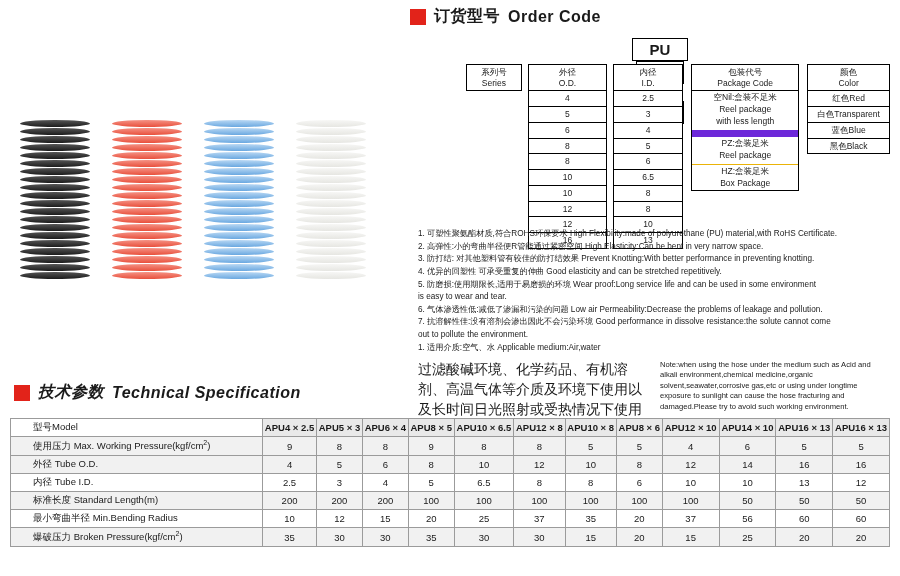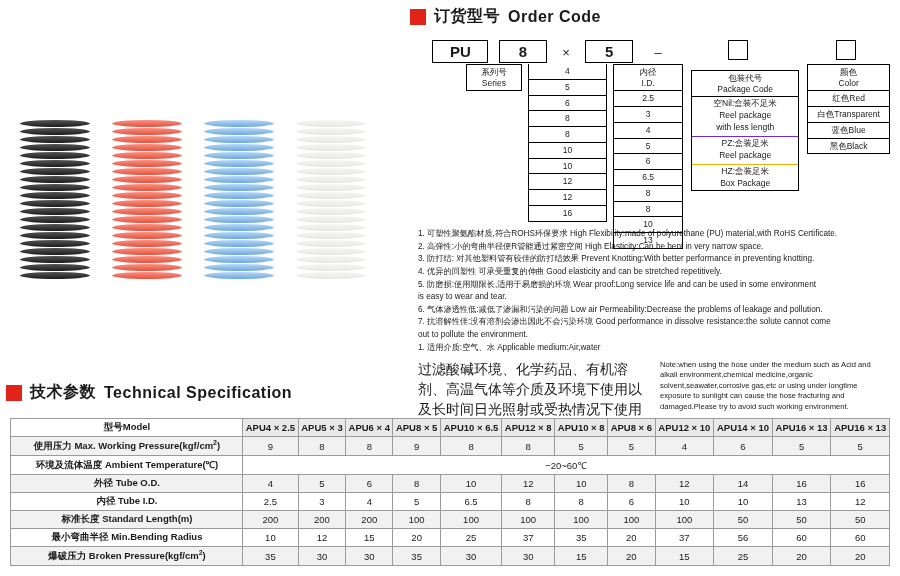--- a/index.html
+++ b/index.html
@@ -8,43 +8,43 @@
     font-family:"Liberation Sans", sans-serif;
     color:#1a1a1a;position:relative;overflow:hidden;
   }
   
   .sec-head{display:flex;align-items:center;gap:8px;}
   .sec-head .sq{width:16px;height:16px;background:#e2231a;display:inline-block;}
   .sec-head .txt{font-size:16px;font-weight:bold;letter-spacing:.5px;}
   #order-head{position:absolute;left:410px;top:6px;}
   
   #ordercode{position:absolute;left:430px;top:38px;width:460px;}
-  .code-row{display:flex;align-items:center;font-size:15px;font-weight:bold;}
+  .code-row{display:flex;align-items:center;font-size:15px;font-weight:bold;flex-direction:column;}
   .cell{text-align:center;}
   .bigbox{border:1px solid #000;padding:2px 0;font-size:15px;font-weight:bold;background:#fff;}
   .emptybox{width:18px;height:18px;border:1px solid #000;display:inline-block;}
   .op{font-size:13px;font-weight:normal;}
   .hdrbox{border:1px solid #000;font-size:8.5px;line-height:1.25;text-align:center;padding:2px 1px;background:#fff;}
   .plainlist{font-size:8.5px;line-height:1.5;text-align:center;}
   .plainlist div{border-top:1px solid #000;padding:1px 0;}
   .plainlist div:first-child{border-top:none;}
   .colbox{border:1px solid #000;border-top:none;background:#fff;}
   
   #features{position:absolute;left:418px;top:228px;width:470px;font-size:8.2px;line-height:1.42;}
   #features p{margin:0 0 1px 0;}
   #note{position:absolute;left:660px;top:360px;width:230px;font-size:7.6px;line-height:1.38;}
   #cnnote{position:absolute;left:418px;top:360px;width:235px;font-size:14px;line-height:1.42;}
   
-  #tech-head{position:absolute;left:6px;top:382px;}
+  #tech-head{position:absolute;left:14px;top:382px;font-style:italic;}
   
   table{position:absolute;left:10px;top:418px;border-collapse:collapse;width:880px;
         font-size:9.5px;}
   th,td{border:1px solid #9b9b9b;text-align:center;padding:2px 1px;background:#fff;}
   thead th{background:#e9e9e9;font-weight:bold;font-size:9.5px;}
-  td.rowhdr,th.rowhdr{text-align:center;padding-left:2px;background:#fff;font-weight:bold;}
+  td.rowhdr,th.rowhdr{text-align:left;padding-left:22px;background:#fff;font-weight:normal;}
   tr.alt td{background:#f1f1f1;}
   tr.alt td.rowhdr{background:#f1f1f1;}
   .sup{font-size:7px;vertical-align:super;}
   
   #coils{position:absolute;left:20px;top:120px;width:380px;height:160px;}
   .coil{position:absolute;top:0;width:70px;height:160px;border-radius:50%/50%;}
   .coil .ring{position:absolute;left:0;right:0;height:7px;border-radius:50%;}
 </style>
 </head>
 <body>
@@ -161,20 +161,24 @@
   <div style="display:flex;align-items:flex-start;">
 
     <div style="width:62px;padding-right:6px;margin-left:36px;">
       <div class="hdrbox">
         <div>系列号</div>
         <div>Series</div>
       </div>
     </div>
 
     <div style="width:88px;padding-right:6px;">
+      <div class="hdrbox">
+        <div>外径</div>
+        <div>O.D.</div>
+      </div>
       <div class="colbox plainlist">
         <div>4</div>
         <div>5</div>
         <div>6</div>
         <div>8</div>
         <div>8</div>
         <div>10</div>
         <div>10</div>
         <div>12</div>
         <div>12</div>
@@ -194,30 +198,30 @@
         <div>5</div>
         <div>6</div>
         <div>6.5</div>
         <div>8</div>
         <div>8</div>
         <div>10</div>
         <div>13</div>
       </div>
     </div>
 
-    <div style="width:120px;padding-right:8px;margin-top:6px;">
+    <div style="width:120px;padding-right:8px;">
       <div class="hdrbox">
         <div>包装代号</div>
         <div>Package Code</div>
       </div>
       <div class="colbox" style="font-size:8.5px;line-height:1.4;text-align:center;padding:1px 0;">
         <div>空Nil:盒装不足米</div>
         <div>Reel package</div>
         <div>with less length</div>
-        <div style="border-top:1px solid #6d28d9;margin-top:2px;padding-top:1px;">PZ:盒装足米</div>
+        <div style="border-top:7px solid #6d28d9;margin-top:2px;padding-top:1px;">PZ:盒装足米</div>
         <div>Reel package</div>
         <div style="border-top:1px solid #eab308;margin-top:2px;padding-top:1px;">HZ:盒装足米</div>
         <div>Box Package</div>
       </div>
     </div>
 
     <div style="width:92px;">
       <div class="hdrbox">
         <div>颜色</div>
         <div>Color</div>
@@ -285,24 +289,20 @@
       <td>8</td>
       <td>8</td>
       <td>5</td>
       <td>5</td>
       <td>4</td>
       <td>6</td>
       <td>5</td>
       <td>5</td>
     </tr>
 
-    <tr>
-      <td class="rowhdr">环境及流体温度 Ambient Temperature(℃)</td>
-      <td colspan="12">−20~60℃</td>
-    </tr>
 
     <tr class="alt">
       <td class="rowhdr">外径 Tube O.D.</td>
       <td>4</td>
       <td>5</td>
       <td>6</td>
       <td>8</td>
       <td>10</td>
       <td>12</td>
       <td>10</td>

